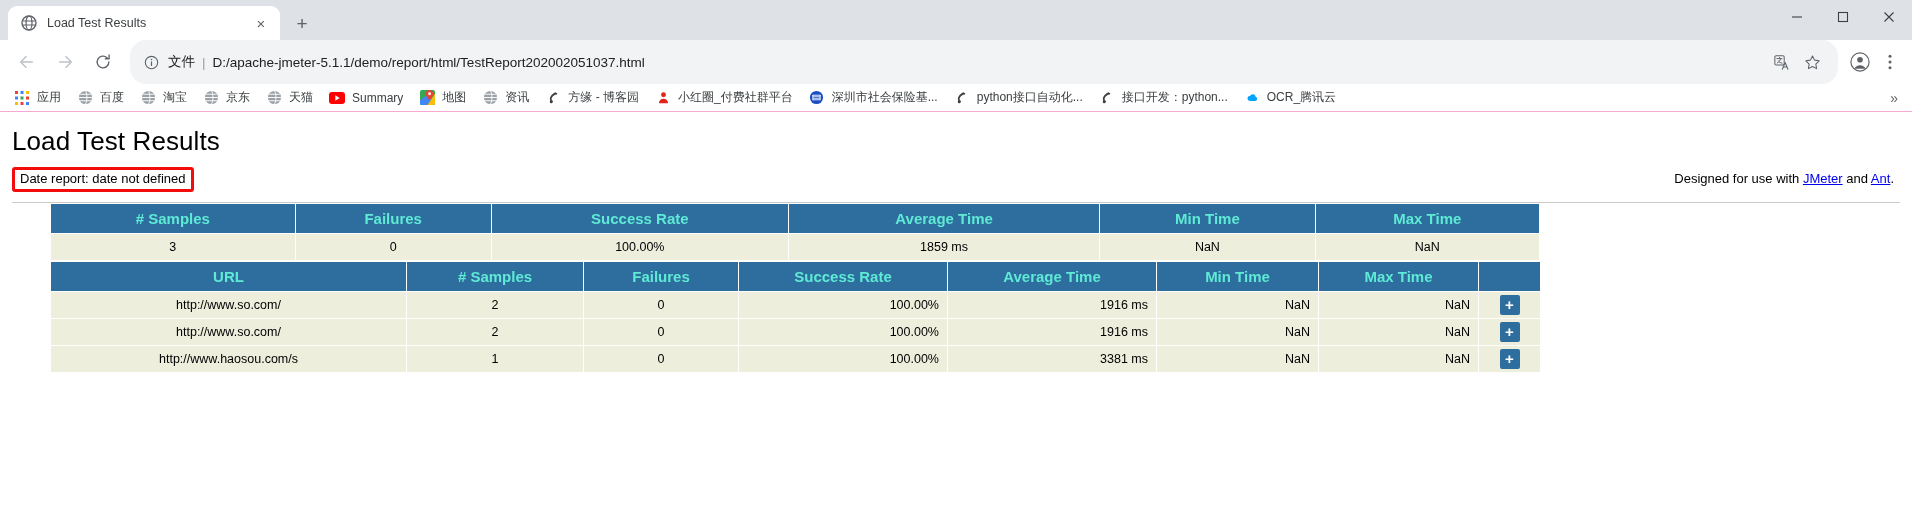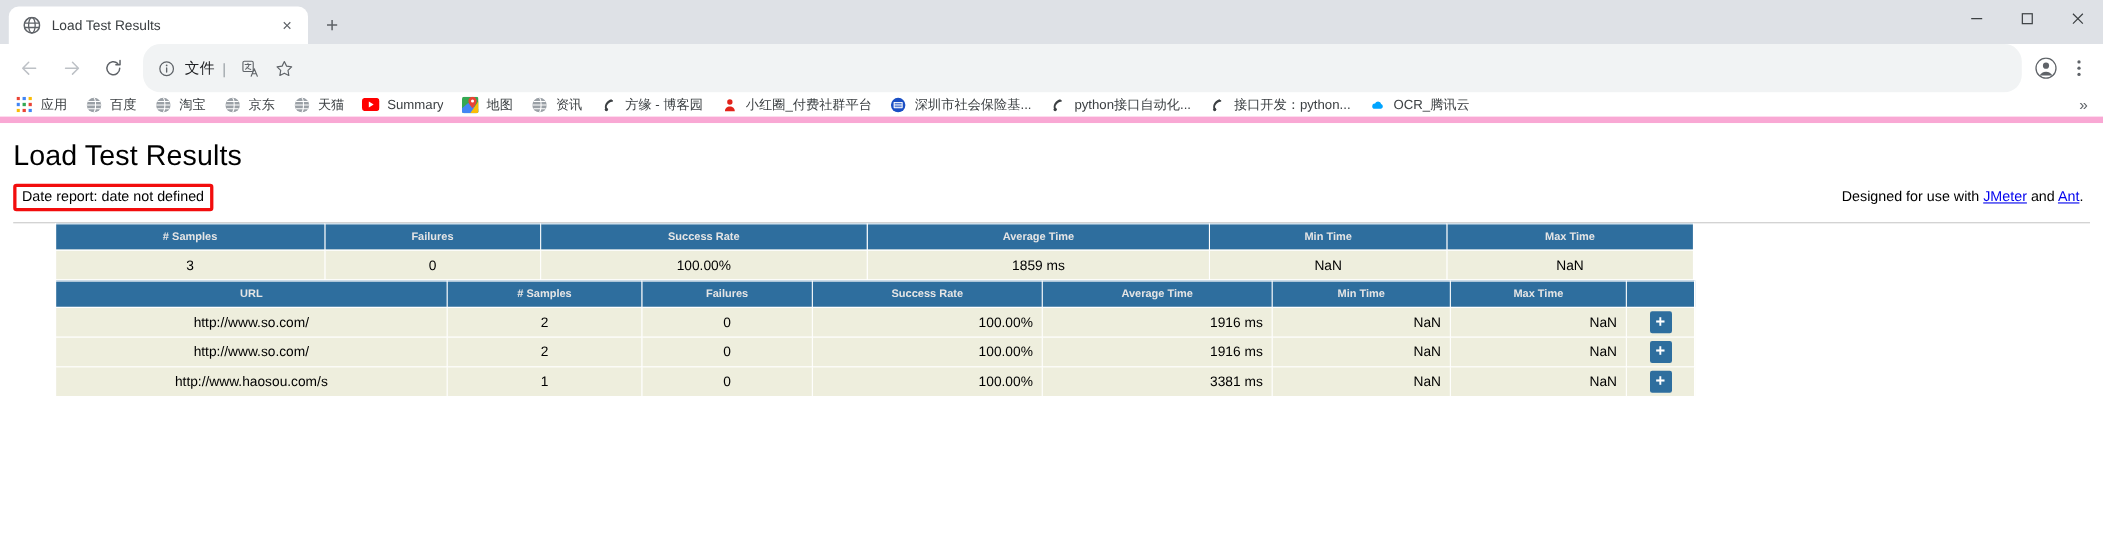--- a/index.html
+++ b/index.html
@@ -79,21 +79,21 @@
   }
   .omni-right { display:flex; align-items:center; flex:none; }
   .tbicon {
     width:28px; height:28px; display:flex; align-items:center;
     justify-content:center; color:#5f6368; margin-left:2px;
   }
 
   
   .bookmarks {
     height:28px; background:#fff; display:flex; align-items:center;
-    padding:0 6px; border-bottom:6px solid #f9a8d4; flex:none;
+    padding:0 6px; border-bottom:1px solid #f9a8d4; flex:none;
     overflow:hidden; white-space:nowrap;justify-content:space-between;
   }
   .bm {
     display:flex; align-items:center; height:24px; padding:0 8px;
     border-radius:4px; flex:none; max-width:190px;
   }
   .bm-ico {
     width:16px; height:16px; flex:none; margin-right:7px;
     display:flex; align-items:center; justify-content:center;
   }
@@ -131,21 +131,21 @@
   .hr-sep { border:0; border-top:1px solid #c9c9c9; margin:10px 0 0 0; }
 
   .section-title {
     font-size:16px; font-weight:bold; color:#000; margin:14px 0 8px 0;
   }
 
   table.report {
     border-collapse:collapse; width:1490px; margin-left:38px; table-layout:fixed;
   }
   table.report th {
-    background:#2e6e9e; color:#e5e5e5; font-size:10px; font-weight:bold;
+    background:#2e6e9e; color:#5eead4; font-size:15px; font-weight:bold;
     text-align:center; padding:6px 6px; border:1px solid #fff;
     white-space:nowrap;
   }
   table.report td {
     background:#eeeedd; color:#000; font-size:12.5px; padding:6px 8px;
     border:1px solid #fff; white-space:nowrap;
   }
   .c-center { text-align:center; }
   .c-right  { text-align:right; }
   .c-left   { text-align:center; }
@@ -217,20 +217,21 @@
     <div class="omnibox">
       <span class="omni-info">
         <svg width="15" height="15" viewBox="0 0 16 16">
           <circle cx="8" cy="8" r="6.6" fill="none" stroke="#5f6368" stroke-width="1.2"></circle>
           <path d="M8 7.2v4" stroke="#5f6368" stroke-width="1.3" stroke-linecap="round"></path>
           <circle cx="8" cy="4.8" r="0.85" fill="#5f6368"></circle>
         </svg>
       </span>
       <span class="omni-scheme">文件</span>
       <span class="omni-sep">|</span>
+      <span class="omni-url" title="D:/apache-jmeter-5.1.1/demo/report/html/TestReport202002051037.html">D:/apache-jmeter-5.1.1/demo/report/html/TestReport202002051037.html</span>
       <span class="omni-right">
         <span class="tbicon">
           <svg width="17" height="17" viewBox="0 0 20 20">
             <rect x="1" y="2" width="11" height="11" rx="1.5" fill="none" stroke="#5f6368" stroke-width="1.2"></rect>
             <path d="M3.3 5.4h6.2M6.4 4v1.4M7.8 5.4c-.5 2.6-2 4-4 5.2" fill="none" stroke="#5f6368" stroke-width="1.1" stroke-linecap="round"></path>
             <path d="M5.2 8.2c.9 1.4 2.3 2.2 4.2 2.6" fill="none" stroke="#5f6368" stroke-width="1.1" stroke-linecap="round"></path>
             <path d="M9.8 18l3.3-8 3.3 8M11 15.4h4.3" fill="none" stroke="#5f6368" stroke-width="1.2" stroke-linecap="round" stroke-linejoin="round"></path>
           </svg>
         </span>
         <span class="tbicon">

